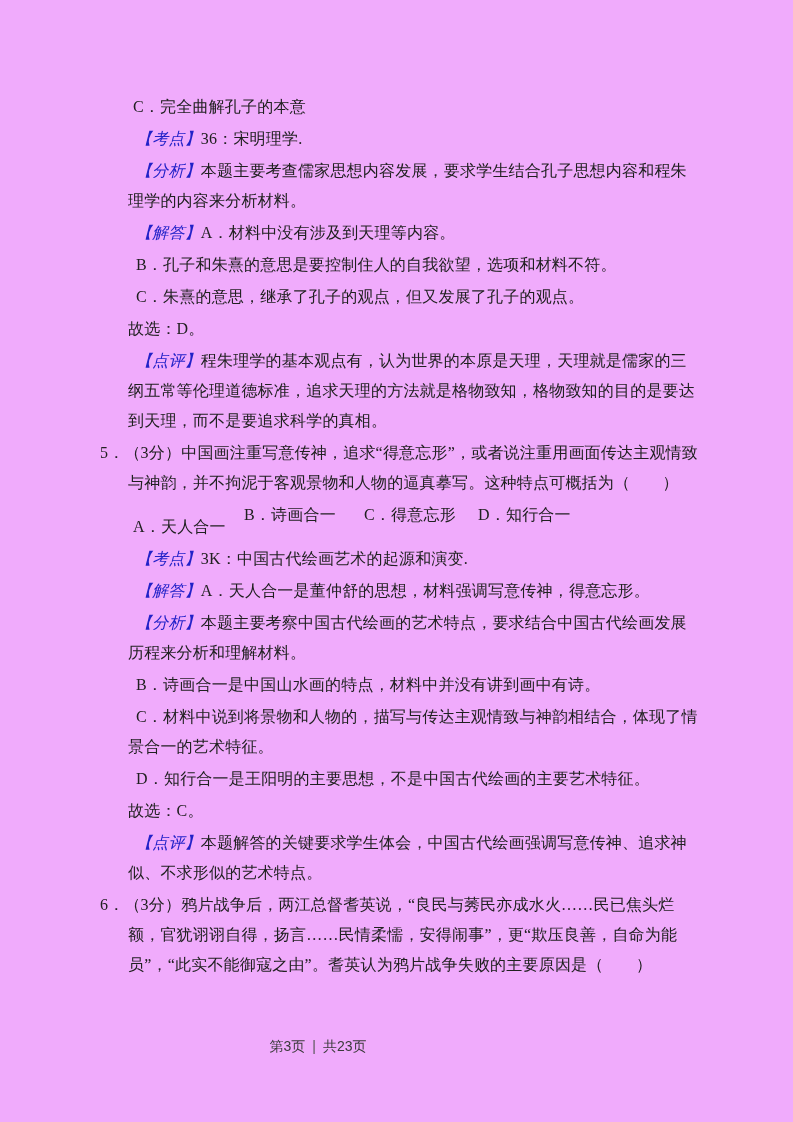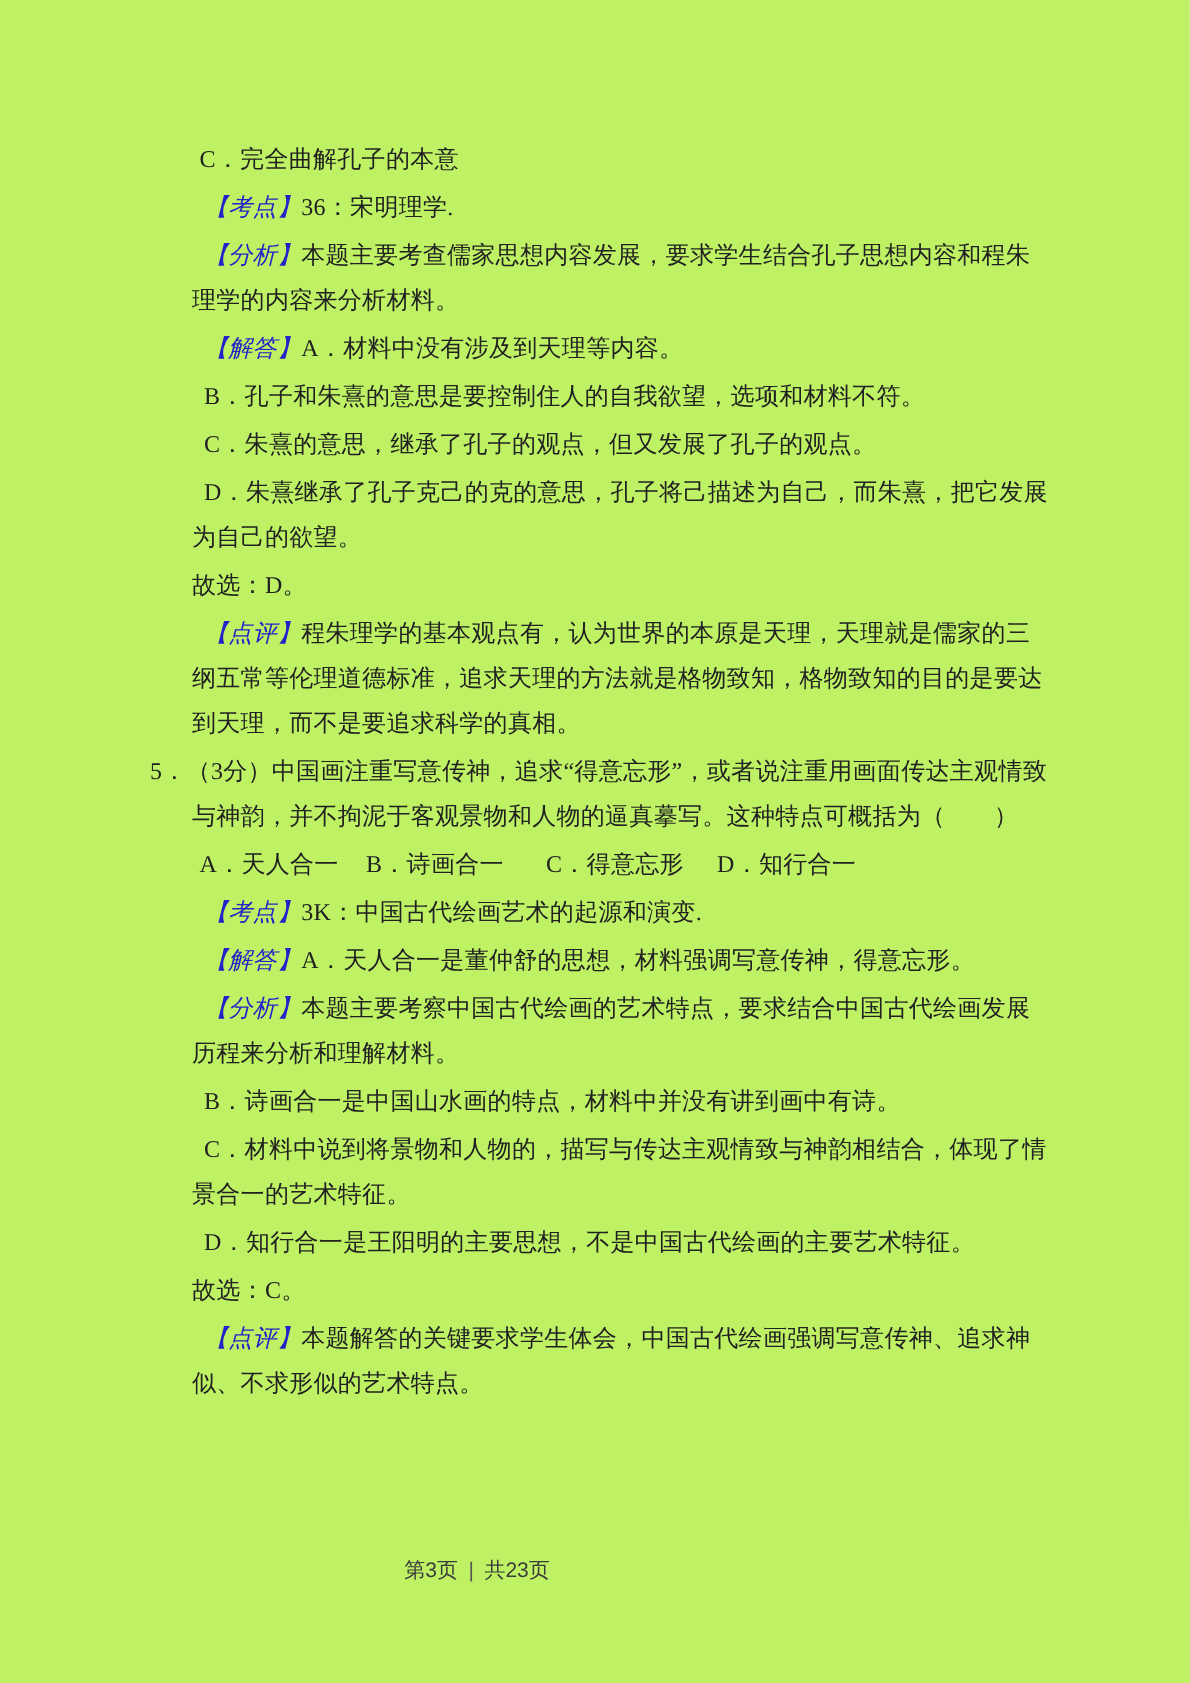--- a/index.html
+++ b/index.html
@@ -4,34 +4,34 @@
 <style>
   html,body{margin:0;padding:0;}
   body{
     width:793px;height:1122px;
     background:#ffffff;
     font-family:"Liberation Serif","DejaVu Serif",serif;
     color:#212121;
     position:relative;
     overflow:hidden;
   }
-  .page{position:absolute;inset:0;background:#bef264;}
+  .page{position:absolute;inset:0;background:#f0abfc;}
   .doc{
     position:absolute;left:100px;top:92px;width:601px;
     font-size:16px;line-height:30px;
     letter-spacing:0.2px;
   }
   .para{margin:0 0 2px 0;padding-left:28px;text-indent:0;}
   .lead{text-indent:8px;}               
   .q{padding-left:28px;text-indent:-28px;} 
   .lbl{color:#2222c8;font-style:italic;}
   .options-row{display:flex;padding-left:33px;margin:0 0 2px 0;}
   .options-row .cell{flex:none;white-space:nowrap;}
   .row2 .c1{width:264px;}
-  .row4 .c1{width:111px;}
+  .row4 .c1{width:111px;margin-top:12px;}
   .row4 .c2{width:120px;}
   .row4 .c3{width:114px;}
   .footer{
     position:absolute;top:1036px;left:0;width:636px;
     text-align:center;
     font-family:"Liberation Sans","DejaVu Sans",sans-serif;
     font-size:14px;color:#3a3a3a;line-height:20px;
   }
   .footer .sep{margin:0 7px;color:#555555;}
 </style>
@@ -42,39 +42,39 @@
   <div class="doc">
 
     <div class="options-row row2">
       <span class="cell c1">C．完全曲解孔子的本意</span>
     </div>
     <p class="para lead"><span class="lbl">【考点】</span><span>36：宋明理学.</span></p>
     <p class="para lead"><span class="lbl">【分析】</span><span>本题主要考查儒家思想内容发展，要求学生结合孔子思想内容和程朱理学的内容来分析材料。</span></p>
     <p class="para lead"><span class="lbl">【解答】</span><span>A．材料中没有涉及到天理等内容。</span></p>
     <p class="para lead">B．孔子和朱熹的意思是要控制住人的自我欲望，选项和材料不符。</p>
     <p class="para lead">C．朱熹的意思，继承了孔子的观点，但又发展了孔子的观点。</p>
-    <p class="para lead">D．朱熹继承了孔子克己的克的意思，孔子将己描述为自己，而朱熹，把它发展为自己的欲望。</p>
     <p class="para">故选：D。</p>
     <p class="para lead"><span class="lbl">【点评】</span><span>程朱理学的基本观点有，认为世界的本原是天理，天理就是儒家的三纲五常等伦理道德标准，追求天理的方法就是格物致知，格物致知的目的是要达到天理，而不是要追求科学的真相。</span></p>
 
     <p class="para q"><span>5．</span><span>（3分）中国画注重写意传神，追求“得意忘形”，或者说注重用画面传达主观情致与神韵，并不拘泥于客观景物和人物的逼真摹写。这种特点可概括为（　　）</span></p>
     <div class="options-row row4">
       <span class="cell c1">A．天人合一</span>
       <span class="cell c2">B．诗画合一</span>
       <span class="cell c3">C．得意忘形</span>
       <span class="cell">D．知行合一</span>
     </div>
     <p class="para lead"><span class="lbl">【考点】</span><span>3K：中国古代绘画艺术的起源和演变.</span></p>
     <p class="para lead"><span class="lbl">【解答】</span><span>A．天人合一是董仲舒的思想，材料强调写意传神，得意忘形。</span></p>
     <p class="para lead"><span class="lbl">【分析】</span><span>本题主要考察中国古代绘画的艺术特点，要求结合中国古代绘画发展历程来分析和理解材料。</span></p>
     <p class="para lead">B．诗画合一是中国山水画的特点，材料中并没有讲到画中有诗。</p>
     <p class="para lead">C．材料中说到将景物和人物的，描写与传达主观情致与神韵相结合，体现了情景合一的艺术特征。</p>
     <p class="para lead">D．知行合一是王阳明的主要思想，不是中国古代绘画的主要艺术特征。</p>
     <p class="para">故选：C。</p>
     <p class="para lead"><span class="lbl">【点评】</span><span>本题解答的关键要求学生体会，中国古代绘画强调写意传神、追求神似、不求形似的艺术特点。</span></p>
 
+    <p class="para q"><span>6．</span><span>（3分）鸦片战争后，两江总督耆英说，“良民与莠民亦成水火……民已焦头烂额，官犹诩诩自得，扬言……民情柔懦，安得闹事”，更“欺压良善，自命为能员”，“此实不能御寇之由”。耆英认为鸦片战争失败的主要原因是（　　）</span></p>
 
   </div>
 
   <div class="footer">
     <span>第3页</span><span class="sep">|</span><span>共23页</span>
   </div>
 </div>
 
 </body></html>

